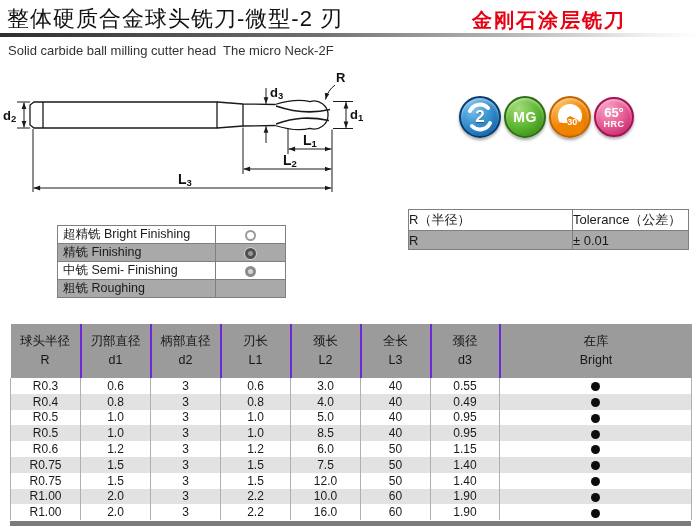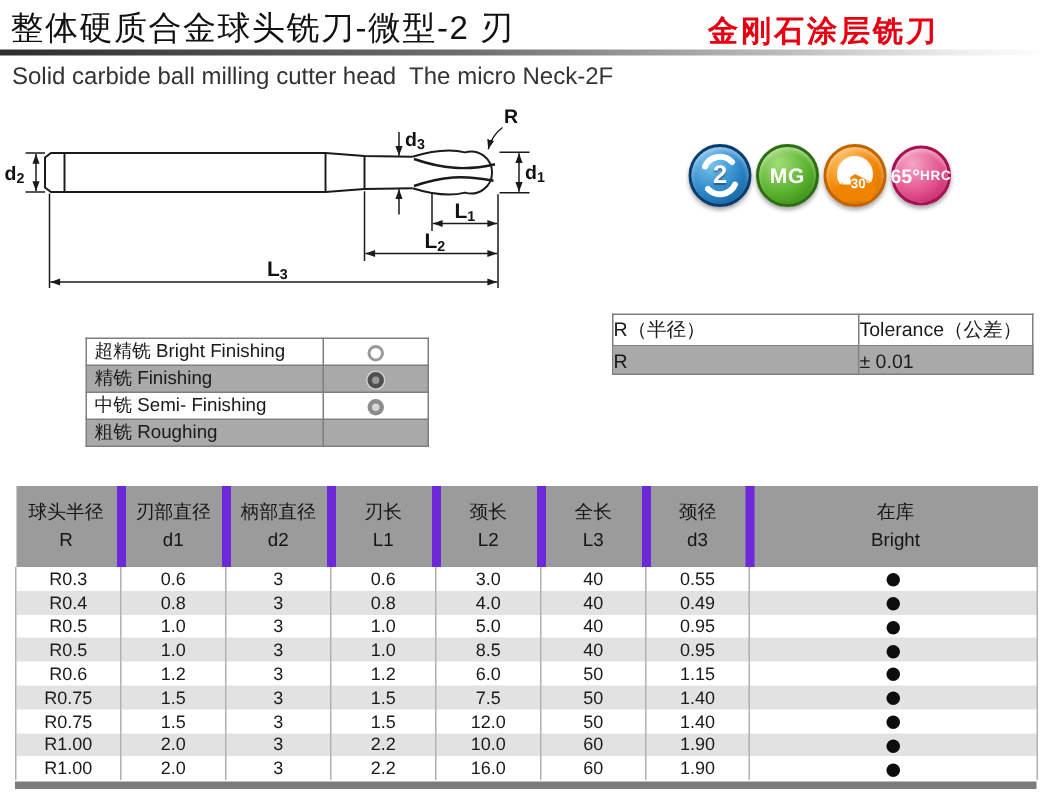--- a/index.html
+++ b/index.html
@@ -5,57 +5,57 @@
   html,body { margin:0; padding:0; background:#fff; }
   #page {
     position:relative; width:700px; height:529px; background:#fff;
     font-family:"Liberation Sans","DejaVu Sans",sans-serif; color:#1a1a1a; overflow:hidden;
   }
   
   .title-zh { position:absolute; left:7px; top:4px; font-size:22px; font-weight:normal; color:#111; letter-spacing:1px; white-space:pre; }
   .title-tag { position:absolute; left:472px; top:7px; font-size:20px; font-weight:bold; color:#e60012; letter-spacing:2px; white-space:pre; }
   .divider { position:absolute; left:0; top:33px; width:700px; height:4px;
     background:linear-gradient(to right,#2e2e2e 0%,#6f6f6f 45%,#bdbdbd 75%,#efefef 92%,#ffffff 100%); }
-  .subtitle { position:absolute; left:8px; top:43px; font-size:16px; color:#333; white-space:pre; }
+  .subtitle { position:absolute; left:8px; top:43px; font-size:13px; color:#333; white-space:pre; }
   
   #diagram { position:absolute; left:0; top:68px; }
   #diagram path, #diagram line, #diagram circle { vector-effect:non-scaling-stroke; }
   .dimtext { font-family:"Liberation Sans",sans-serif; font-size:13px; font-weight:600; fill:#111; }
   .dimtext-l { font-family:"Liberation Sans",sans-serif; font-size:14px; font-weight:600; fill:#111; }
   .sub { font-size:9.5px; }
   
   .badges { position:absolute; left:459px; top:96px; display:flex; gap:3px; align-items:center; }
   .badge { width:38px; height:38px; border-radius:50%; display:flex; align-items:center; justify-content:center;
     color:#fff; font-weight:bold; box-shadow:0 2px 3px rgba(0,0,0,.35), inset 0 2px 3px rgba(255,255,255,.45); position:relative; }
   .badge-flutes { background:radial-gradient(circle at 34% 28%, #7cc6ee 0%, #2a85c8 55%, #0b4f8c 100%); border:2px solid #0a3c6e; }
   .badge-mg { background:radial-gradient(circle at 34% 28%, #a4dd7a 0%, #58b22c 55%, #2f7a12 100%); border:2px solid #2d6e12; font-size:14px; letter-spacing:.5px; }
   .badge-helix { background:radial-gradient(circle at 34% 28%, #ffc264 0%, #f08300 55%, #cf6d00 100%); border:2px solid #c06400; }
   .badge-hrc { width:36px; height:36px; background:radial-gradient(circle at 34% 28%, #f7a5c6 0%, #e2538d 55%, #b3135b 100%); border:2px solid #a81054;
-    flex-direction:row; line-height:1; }
+    flex-direction:column; line-height:1; }
   .badge-hrc .t { font-size:13px; } .badge-hrc .b { font-size:9px; margin-top:1px; letter-spacing:.5px; }
   .badge-flutes .num { position:absolute; font-size:17px; text-shadow:0 1px 1px rgba(0,0,0,.4); }
   
   .fin-table { position:absolute; left:57px; top:225px; width:229px; border-collapse:collapse; font-size:12.5px; }
   .fin-table td { border:1px solid #7f7f7f; height:16px; padding:0; }
   .fin-table td.lbl { padding-left:5px; white-space:pre; }
   .fin-table td.mrk { width:69px; text-align:center; }
   .fin-row-gray { background:#a9a9a9; }
   .mk { display:inline-block; border-radius:50%; vertical-align:middle; }
   .mk-open { width:7px; height:7px; border:2px solid #9a9a9a; background:#fff; }
   .mk-sel-dark { width:5px; height:5px; border:3px solid #4f4f4f; background:#999; box-shadow:0 0 0 1px #cfcfcf; }
   .mk-sel-light { width:5px; height:5px; border:3px solid #8c8c8c; background:#d6d6d6; }
   
   .tol-table { position:absolute; left:408px; top:209px; width:280px; border-collapse:collapse; font-size:13px; table-layout:fixed; }
   .tol-table td { border:1px solid #7f7f7f; padding:0; }
   .tol-table .hrow td { height:20px; background:#fff; }
   .tol-table .vrow td { height:18px; background:#a9a9a9; }
   
   .main-table { position:absolute; left:10px; top:324px; width:681px; border-collapse:collapse; table-layout:fixed; text-align:center; }
   .main-table th { background:#9b9b9b; font-weight:normal; font-size:12.5px; height:54px; padding:0;
-    border-right:6px solid #6d28d9; color:#151515; line-height:1.55; }
+    border-right:2px solid #6d28d9; color:#151515; line-height:1.55; }
   .main-table th:last-child { border-right:none; }
   .main-table td { font-size:12px; height:15.8px; padding:0; border-right:1px solid #b0b0b0; color:#1a1a1a; }
   .main-table td:first-child { border-left:1px solid #b0b0b0;margin-left:32px; }
   .main-table tbody tr:nth-child(even) { background:#e2e2e2; }
   .dot { display:inline-block; width:9px; height:9px; border-radius:50%; background:#0d0d0d; vertical-align:middle; }
   .bottom-bar { position:absolute; left:10px; top:521px; width:681px; height:5px; background:#7c7c7c; }
 </style>
 </head>
 <body>
 

